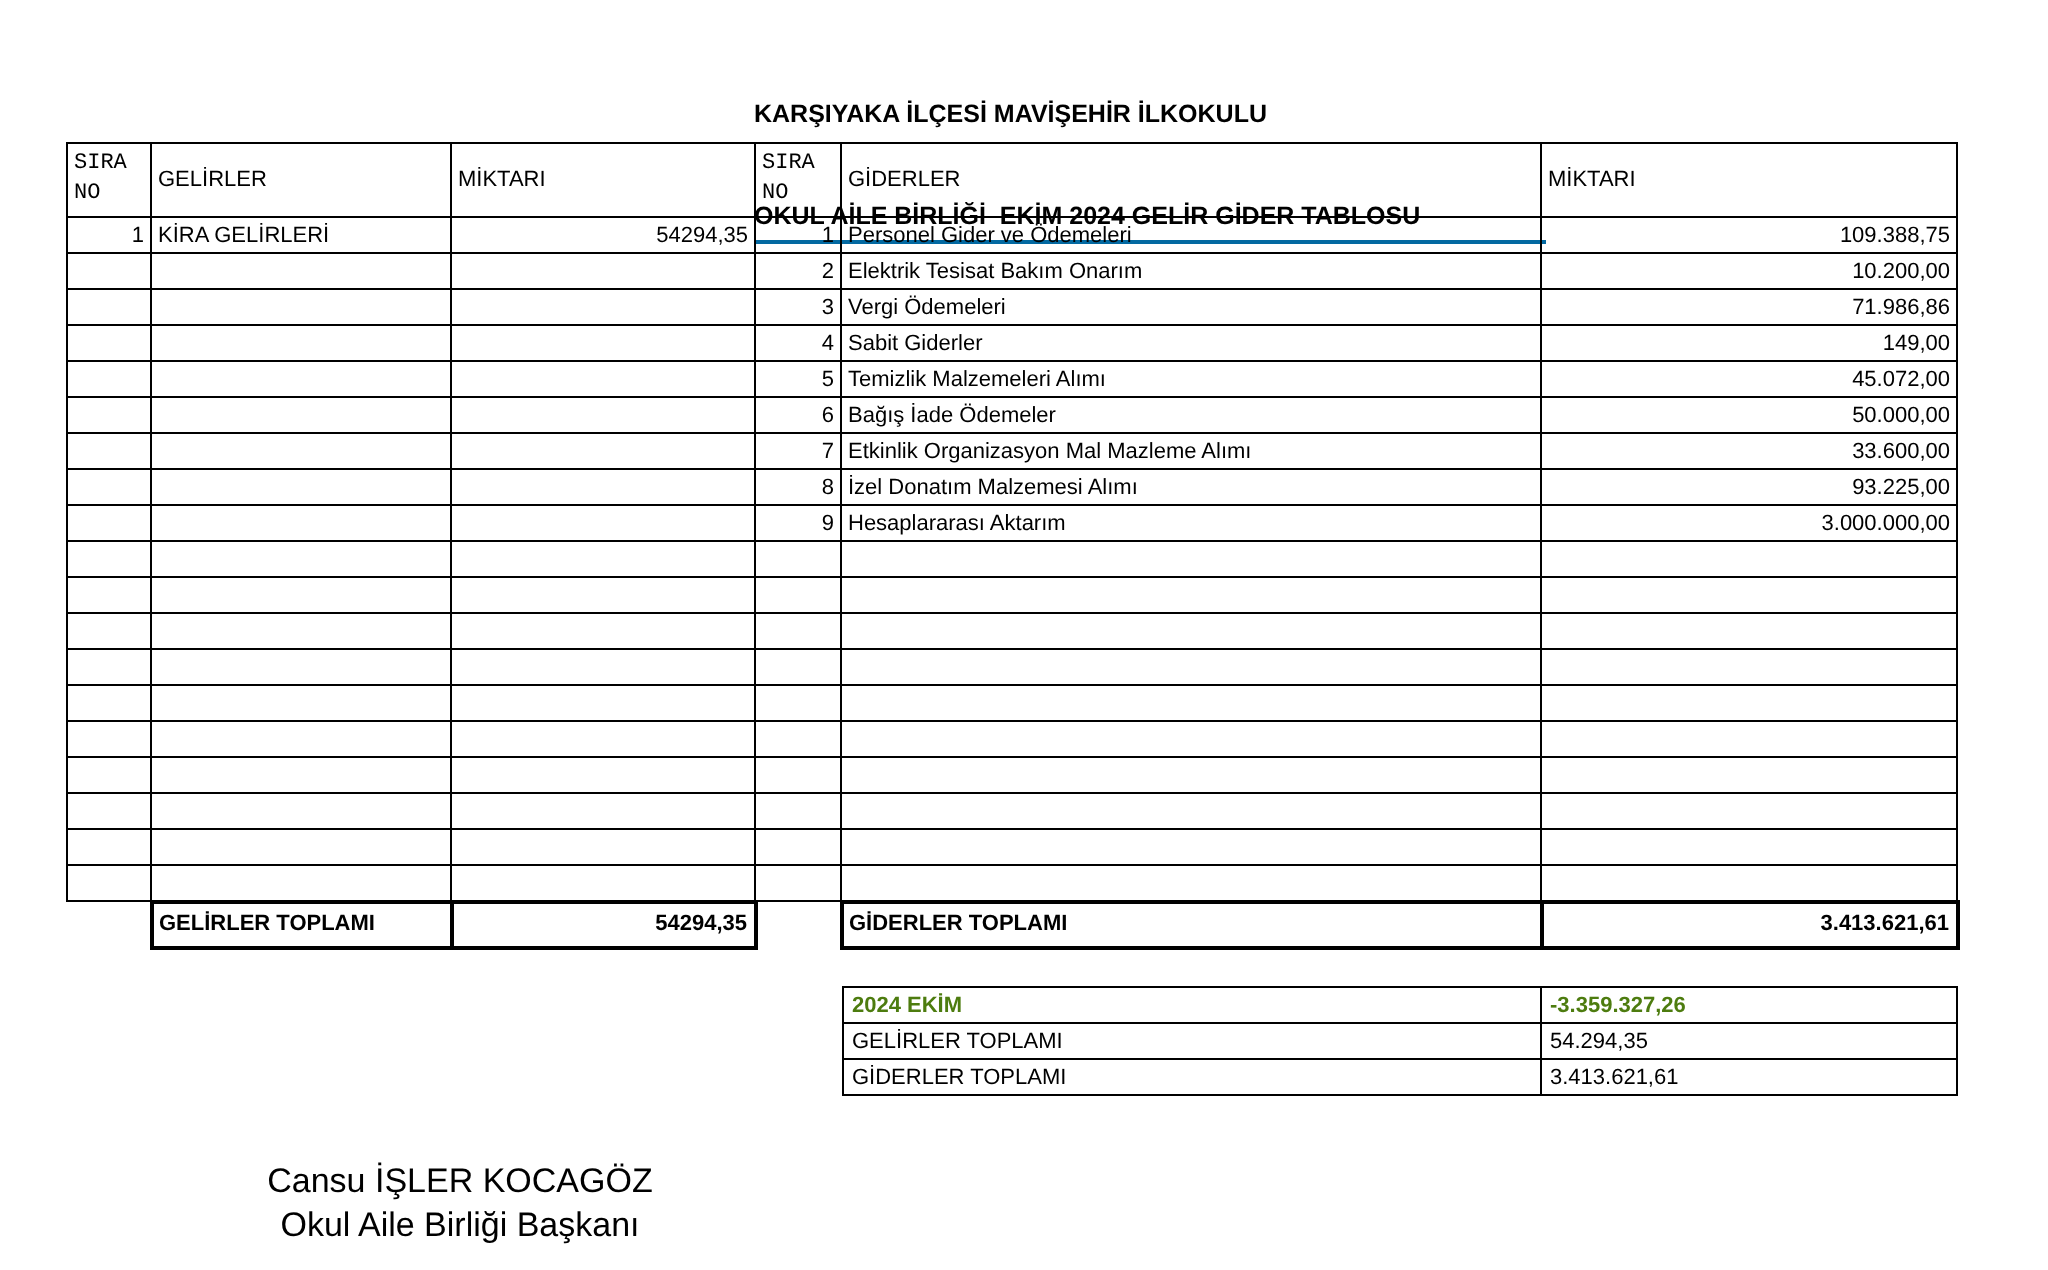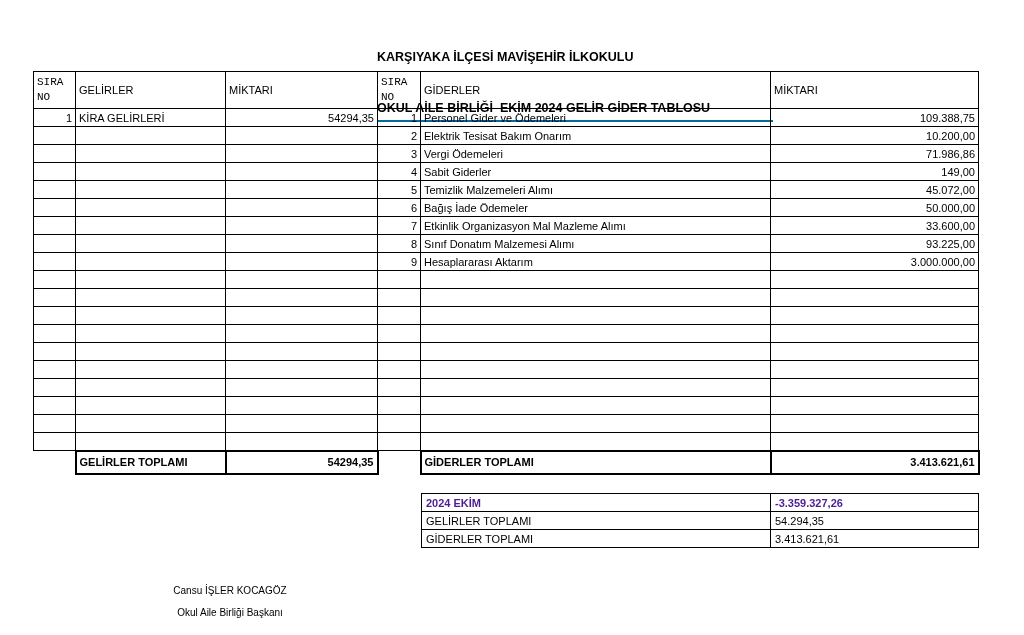--- a/index.html
+++ b/index.html
@@ -40,21 +40,21 @@
   .summary-table { position:absolute; left:421px; top:493px; width:557px; }
   .summary-table td {
     border:1px solid #000; font-size:11px; padding:0 4px;
     overflow:hidden; white-space:nowrap; vertical-align:middle;
   }
   .summary-table tr { height:18px; }
   .summary-table td.val { text-align:left; }
   .summary-table tr.highlight td { font-weight:bold; }
 
   
-  .signature { position:absolute; text-align:center; font-size:10px; line-height:22px; }
+  .signature { position:absolute; text-align:center; font-size:17px; line-height:22px; }
   .signature.left  { left:80px;  top:580px; width:300px; }
   .signature.right { left:450px; top:580px; width:296px; }
 </style>
 </head>
 <body>
 
 <div class="page">
 
   <div class="title-block">
     <div>KARŞIYAKA İLÇESİ MAVİŞEHİR İLKOKULU</div>
@@ -135,21 +135,21 @@
           <td class="amt"></td>
           <td class="num">7</td>
           <td class="name">Etkinlik Organizasyon Mal Mazleme Alımı</td>
           <td class="amt">33.600,00</td>
         </tr>
         <tr>
           <td class="num"></td>
           <td class="name"></td>
           <td class="amt"></td>
           <td class="num">8</td>
-          <td class="name">Sınıf Donatım Malzemesi Alımı</td>
+          <td class="name">İzel Donatım Malzemesi Alımı</td>
           <td class="amt">93.225,00</td>
         </tr>
         <tr>
           <td class="num"></td>
           <td class="name"></td>
           <td class="amt"></td>
           <td class="num">9</td>
           <td class="name">Hesaplararası Aktarım</td>
           <td class="amt">3.000.000,00</td>
         </tr>
@@ -245,21 +245,21 @@
       </tr>
     </tbody>
   </table>
 
   <table class="summary-table">
     <colgroup>
       <col style="width:349px">
         <col style="width:208px">
     </colgroup>
     <tbody>
-        <tr class="highlight" style="color: #4c1d95;">
+        <tr class="highlight" style="color: #4d7c0f;">
           <td>2024 EKİM</td>
           <td class="val">-3.359.327,26</td>
         </tr>
         <tr>
           <td>GELİRLER TOPLAMI</td>
           <td class="val">54.294,35</td>
         </tr>
         <tr>
           <td>GİDERLER TOPLAMI</td>
           <td class="val">3.413.621,61</td>

